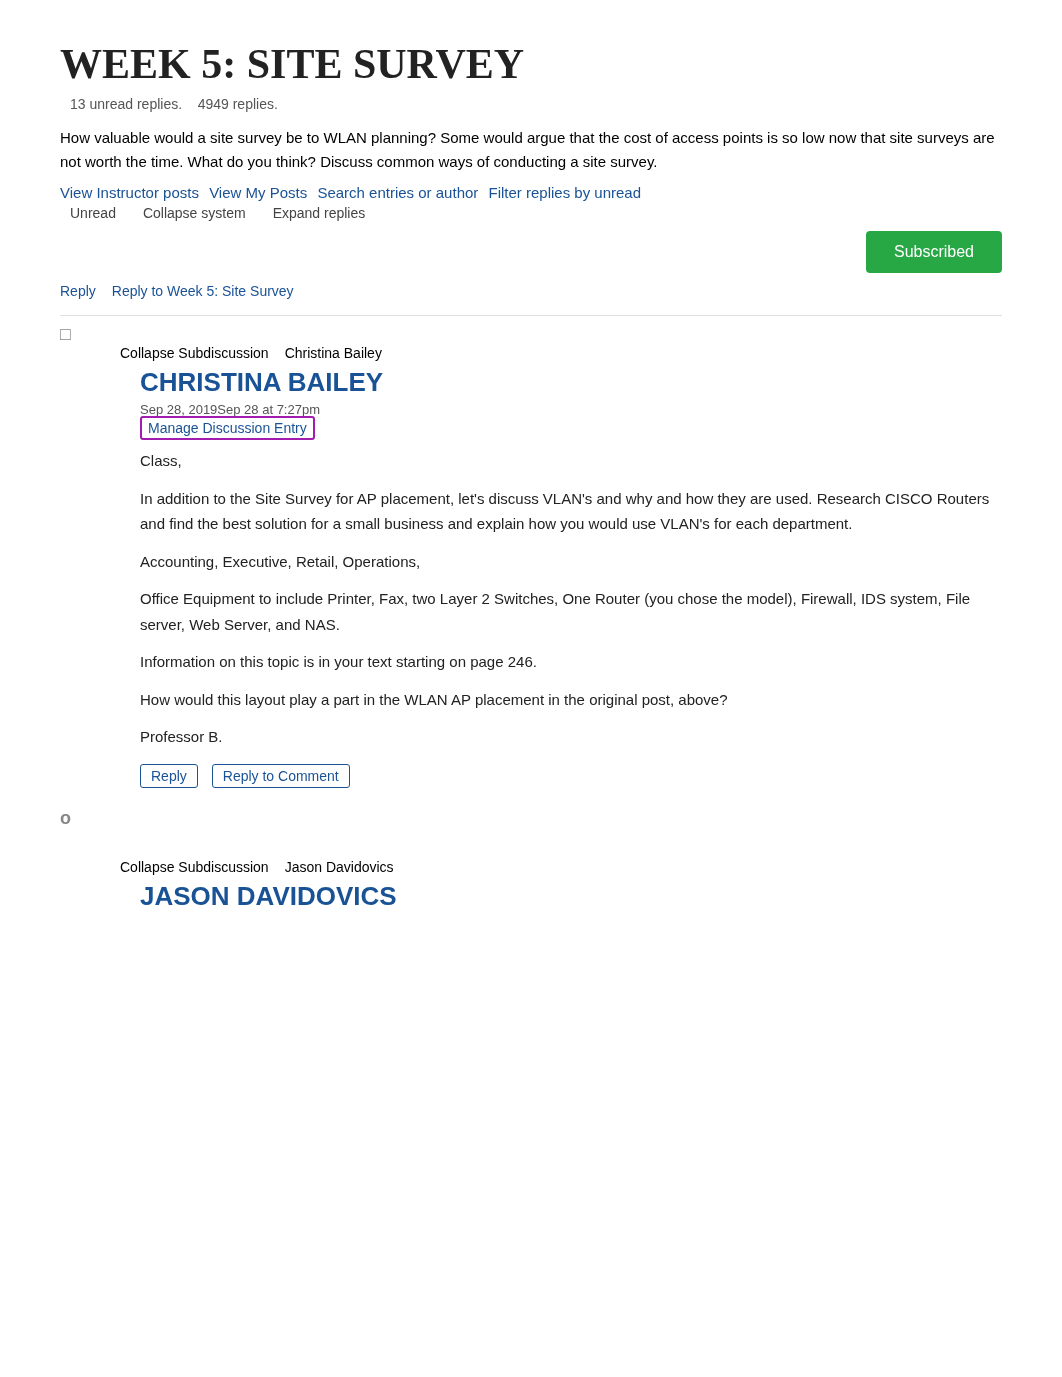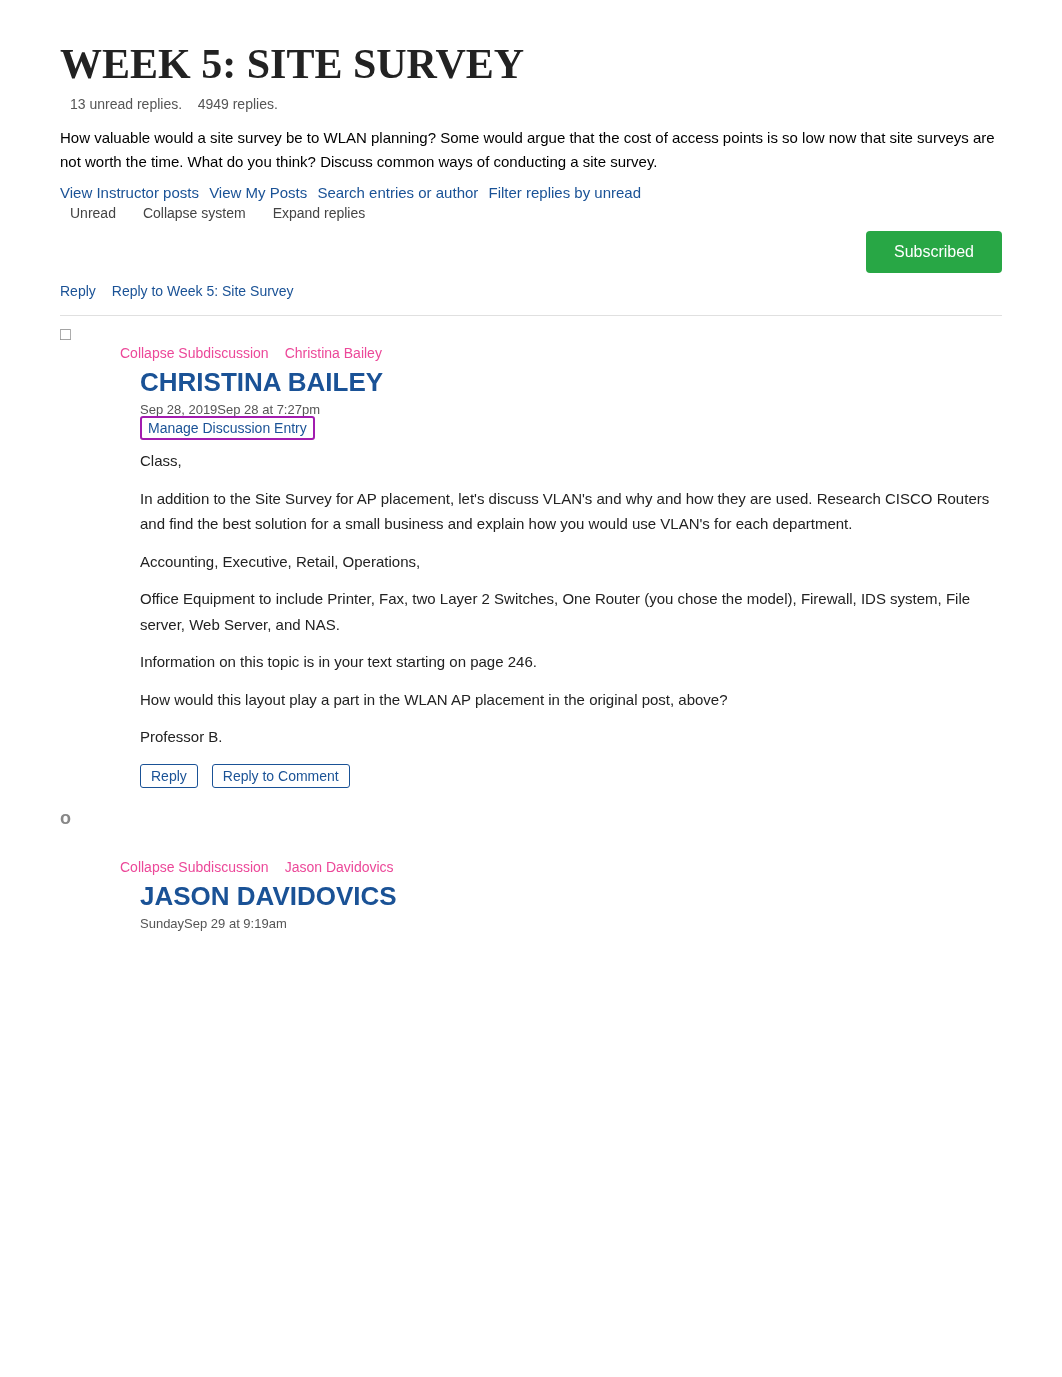--- a/index.html
+++ b/index.html
@@ -104,21 +104,21 @@
     }
 
     .subdiscussion-header {
       display: flex;
       align-items: center;
       gap: 16px;
       margin-bottom: 6px;
     }
 
     .subdiscussion-header a {
-      color: #ec4899;
+      color: #000000;
       text-decoration: none;
       font-size: 14px;
     }
 
     .author-name-large {
       font-size: 26px;
       font-weight: bold;
       color: #1a5296;
       padding-left: 20px;
       margin-bottom: 4px;
@@ -253,16 +253,13 @@
 
 <div class="second-entry discussion-entry">
 
   <div class="subdiscussion-header">
     <a>Collapse Subdiscussion</a>
     <a>Jason Davidovics</a>
   </div>
 
   <div class="author-name-large">JASON DAVIDOVICS</div>
 
-  <div class="post-meta">
-    <span>Sunday</span><span>Sep 29 at 9:19am</span>
-  </div>
 </div>
 
 </body></html>

